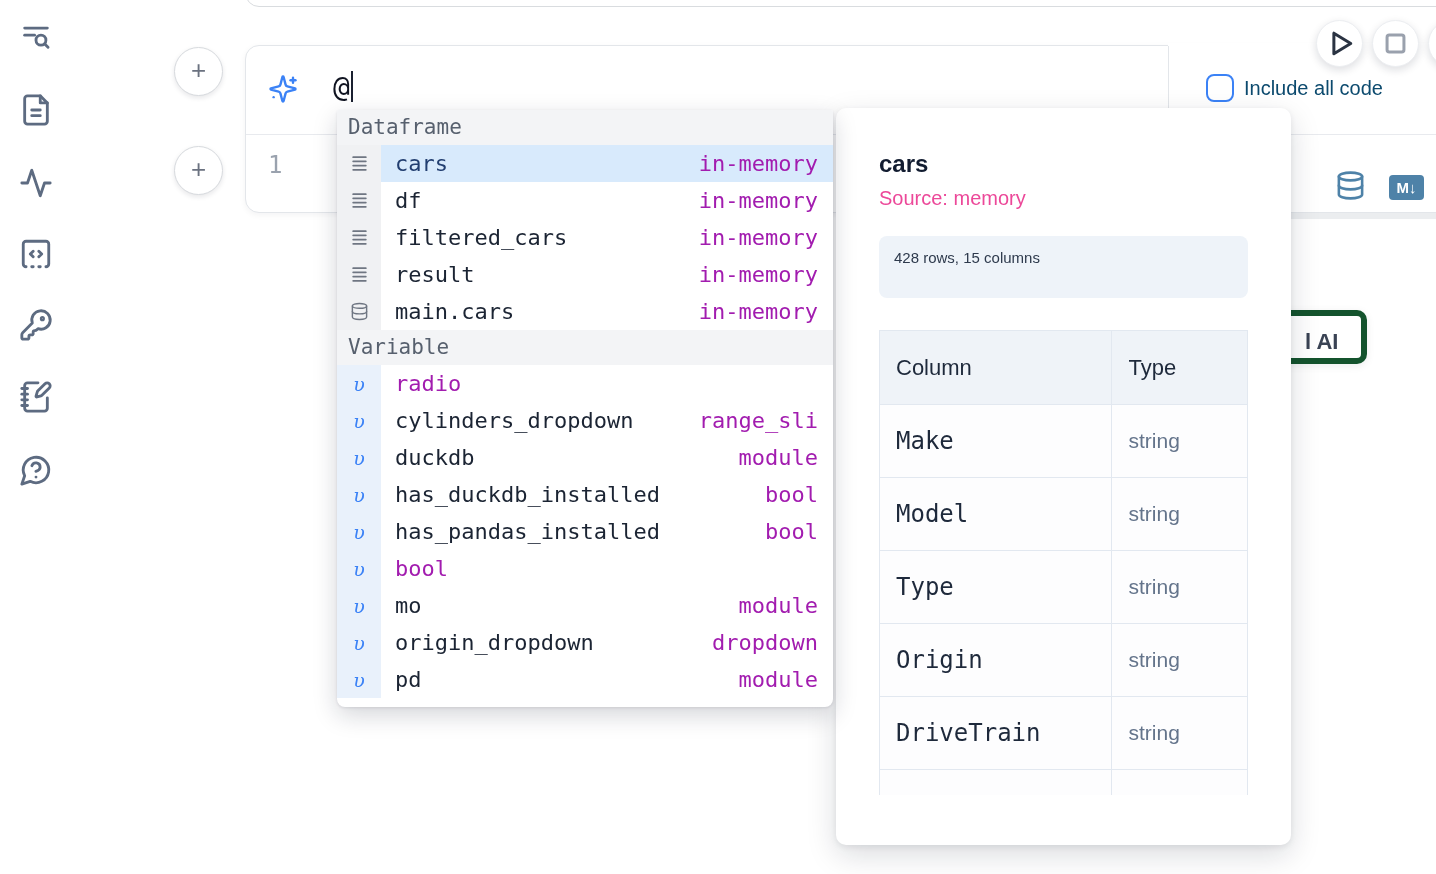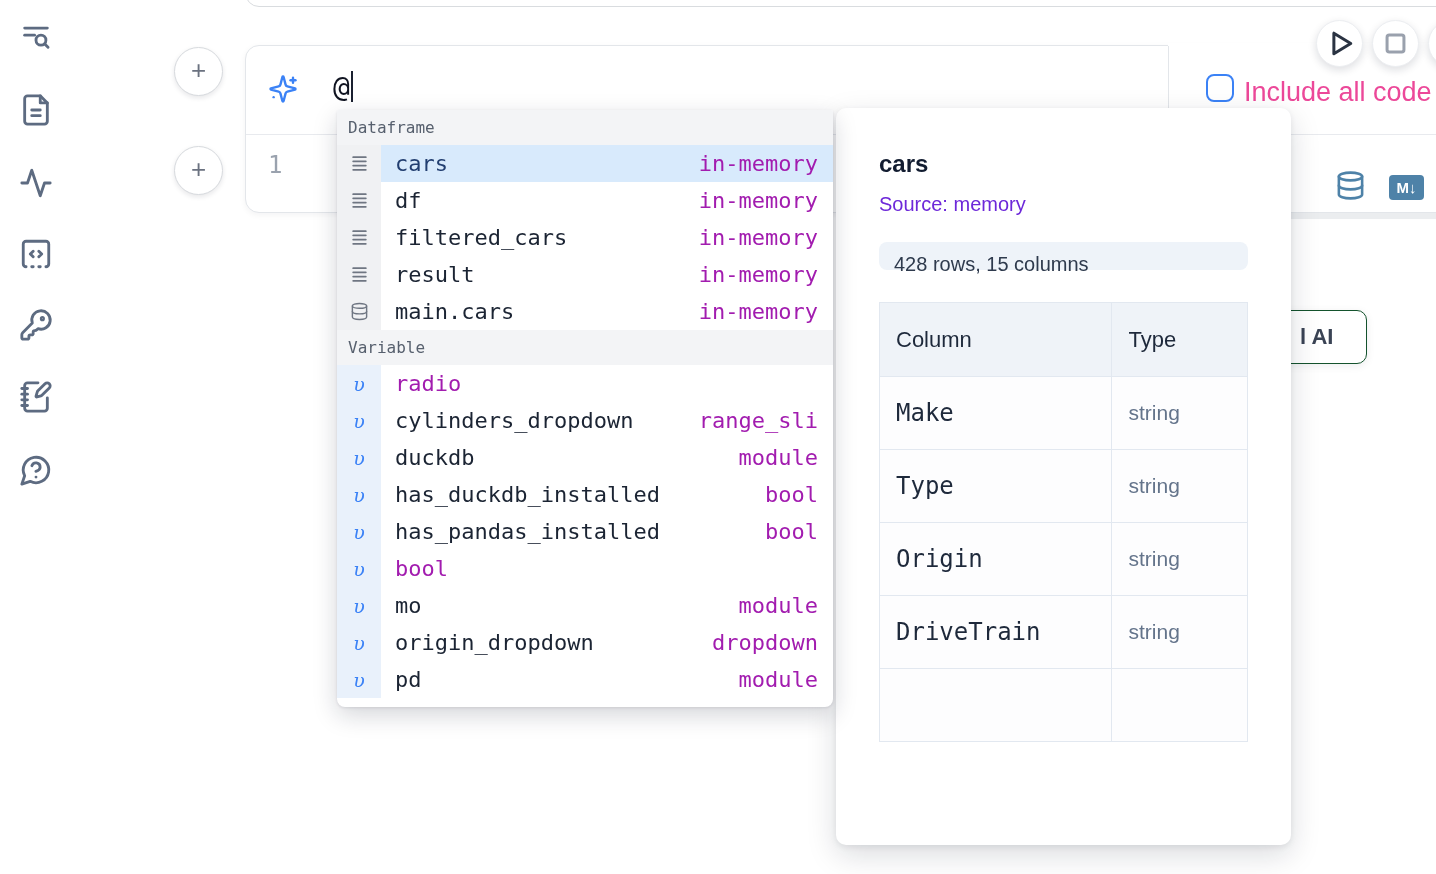--- a/index.html
+++ b/index.html
@@ -47,57 +47,57 @@
     border-radius:4px; color:#fff; font-weight:bold; font-size:15px; text-align:center; line-height:25px; z-index:3; cursor:pointer; }
 
   
   .run-btn { position:absolute; top:20px; width:47px; height:47px; border-radius:50%; background:#fff;
     border:1px solid #eceef1; box-shadow:0 3px 8px rgba(15,23,42,.14); z-index:6; cursor:pointer; }
   .run-btn svg { width:45px; height:45px; display:block; }
 
   
   .chk { position:absolute; left:1206px; top:74px; width:28px; height:28px; border:2.5px solid #3b82f6;
     border-radius:8px; background:#fff; z-index:3; cursor:pointer; }
-  .chk-label { position:absolute; left:1244px; top:77px; font-size:27px; color:#ec4899; z-index:3; }
+  .chk-label { position:absolute; left:1244px; top:77px; font-size:20px; color:#0c4a6e; z-index:3; }
 
   
   .dropdown { position:absolute; left:337px; top:110px; width:496px; height:597px; background:#fff;
     border-radius:2px 2px 8px 8px; box-shadow:0 8px 24px rgba(15,23,42,.18), 0 1px 3px rgba(15,23,42,.10);
     overflow:hidden; z-index:10; font-family:"DejaVu Sans Mono", monospace; font-size:22px; }
-  .ac-head { height:35px; background:#f3f4f6; color:#57606e; line-height:35px; padding-left:11px; font-size:16px; }
+  .ac-head { height:35px; background:#f3f4f6; color:#57606e; line-height:35px; padding-left:11px; font-size:21px; }
   .ac-row { height:37px; display:flex; align-items:stretch; background:#fff; cursor:pointer; }
   .ac-gut { width:44px; flex:0 0 44px; background:#f0f1f3; display:flex; align-items:center; justify-content:center; }
   .ac-gut.var { background:#e9f1fb; }
   .ac-gut svg { width:19px; height:19px; stroke:#6f7682; fill:none; stroke-linecap:round; }
   .ac-gut .vglyph { font-family:"DejaVu Serif", serif; font-style:italic; color:#3b82f6; font-size:19px; }
   .ac-main { flex:1; display:flex; align-items:center; justify-content:space-between; padding:0 15px 0 14px; overflow:hidden; }
   .ac-row.sel .ac-main { background:#d8eafc; }
   .ac-nm { color:#1b2433; white-space:nowrap; }
   .ac-row.sel .ac-nm { color:#223e70; }
   .ac-tp { color:#a21caf; white-space:nowrap; }
 
   
   .panel { position:absolute; left:836px; top:108px; width:455px; height:737px; background:#fff;
     border-radius:10px; box-shadow:0 10px 30px rgba(15,23,42,.15), 0 2px 6px rgba(15,23,42,.08);
     z-index:9; padding:42px 43px 0 43px; }
   .panel-title { font-size:24px; font-weight:bold; color:#121c30; }
-  .panel-src { margin-top:15px; font-size:20px; color:#6d28d9; }
-  .panel-badge { margin-top:26px; height:28px; background:#eef3f9; border-radius:8px;
-    font-size:20px; color:#2e3a4d; line-height:44px; padding-left:15px; }
+  .panel-src { margin-top:9px; font-size:20px; color:#ec4899; }
+  .panel-badge { margin-top:26px; height:62px; background:#eef3f9; border-radius:8px;
+    font-size:15px; color:#2e3a4d; line-height:44px; padding-left:15px; }
   .schema-wrap { margin-top:32px; height:465px; overflow:hidden; }
   table.schema { border-collapse:collapse; width:369px; }
   table.schema th, table.schema td { border:1px solid #e2e8f0; text-align:left; padding-left:16px; }
   table.schema th { background:#eff3f8; height:74px; font-weight:normal; font-size:22px; color:#1e293b; }
   table.schema td { background:#fdfdfe; height:73px; }
   td.c-name { font-family:"DejaVu Sans Mono", monospace; font-size:24px; color:#1e293b; width:233px; }
   td.c-type { font-size:21px; color:#64748b; width:136px; }
 
   
   .ai-card { position:absolute; left:1262px; top:310px; width:105px; height:54px; background:#fff;
-    border:1px solid #14532d; border-radius:10px; box-shadow:0 2px 8px rgba(15,23,42,.08);
+    border:6px solid #14532d; border-radius:10px; box-shadow:0 2px 8px rgba(15,23,42,.08);
     z-index:5; font-size:22px; font-weight:bold; color:#3a4354; line-height:52px; padding-left:37px;
     white-space:nowrap; cursor:pointer; }
 </style>
 </head>
 <body>
 
 <div class="sidebar">
   <div class="side-icon" style="top:21px">
     <svg viewBox="0 0 24 24">
         <path d="M20 5H4"></path>
@@ -358,20 +358,24 @@
       <tbody>
           <tr>
         <th>Column</th>
         <th>Type</th>
       </tr>
       <tr>
         <td class="c-name">Make</td>
         <td class="c-type">string</td>
       </tr>
       <tr>
+        <td class="c-name">Model</td>
+        <td class="c-type">string</td>
+      </tr>
+      <tr>
         <td class="c-name">Type</td>
         <td class="c-type">string</td>
       </tr>
       <tr>
         <td class="c-name">Origin</td>
         <td class="c-type">string</td>
       </tr>
       <tr>
         <td class="c-name">DriveTrain</td>
         <td class="c-type">string</td>

